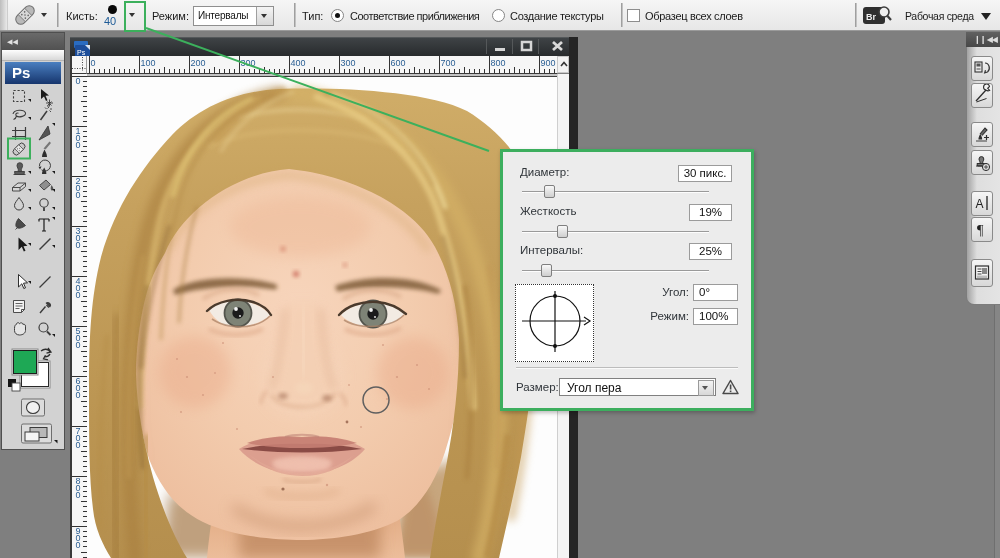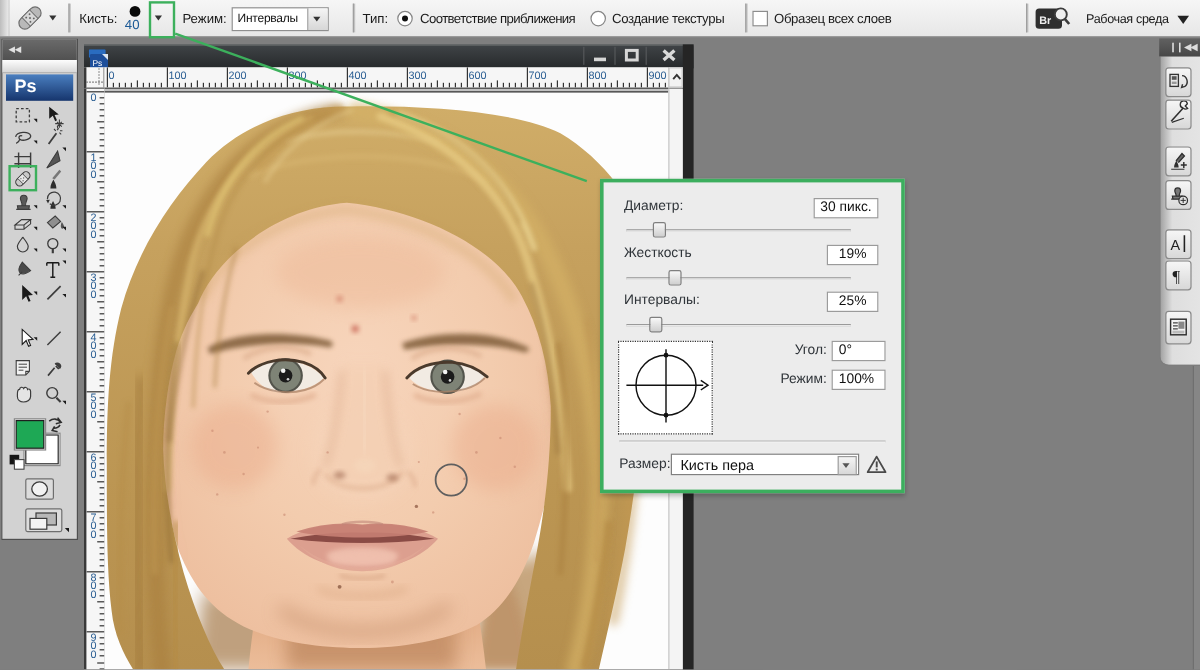--- a/index.html
+++ b/index.html
@@ -640,21 +640,21 @@
      <circle cx="39" cy="11" r="2" fill="#111"></circle>
         <circle cx="39" cy="61" r="2" fill="#111"></circle>
   </svg></div>
   <div class="plbl" style="right:62px;top:134px">Угол:</div>
   <div class="fld" style="left:190px;top:132px;width:38px;height:15px;line-height:15px;text-align:left;padding-left:5px">0°</div>
   <div class="plbl" style="right:62px;top:158px">Режим:</div>
   <div class="fld" style="left:190px;top:156px;width:38px;height:15px;line-height:15px;text-align:left;padding-left:5px">100%</div>
   <div id="psep"></div>
   <div class="plbl" style="left:13px;top:229px">Размер:</div>
   <div id="combo">
-      <span class="tx">Кисть пера</span>
+      <span class="tx">Угол пера</span>
       <span class="dd">
         <span class="ddarrow" style="left:3px;top:5px;border-top-color:#555"></span>
       </span>
     </div>
   <svg class="abs" style="left:219px;top:227px" width="17" height="16" viewBox="0 0 17 16">
     <path d="M8.5 1.5 L16 14.5 L1 14.5 Z" fill="none" stroke="#4a4a4a" stroke-width="1.5" stroke-linejoin="round"></path>
     <rect x="7.8" y="5.5" width="1.6" height="5" fill="#4a4a4a"></rect>
       <rect x="7.8" y="11.5" width="1.6" height="1.6" fill="#4a4a4a"></rect>
   </svg>
 </div>

